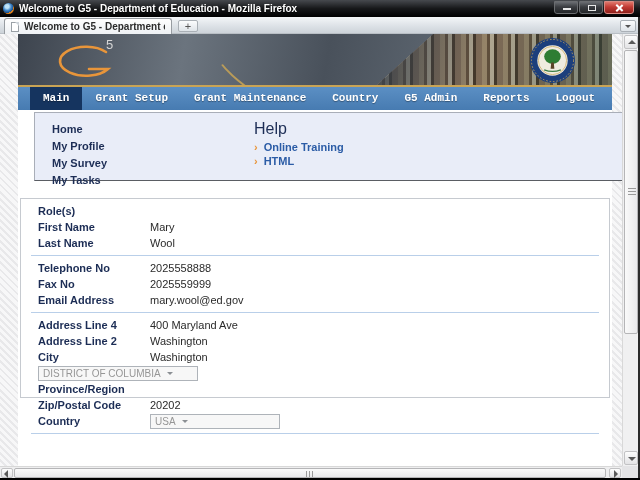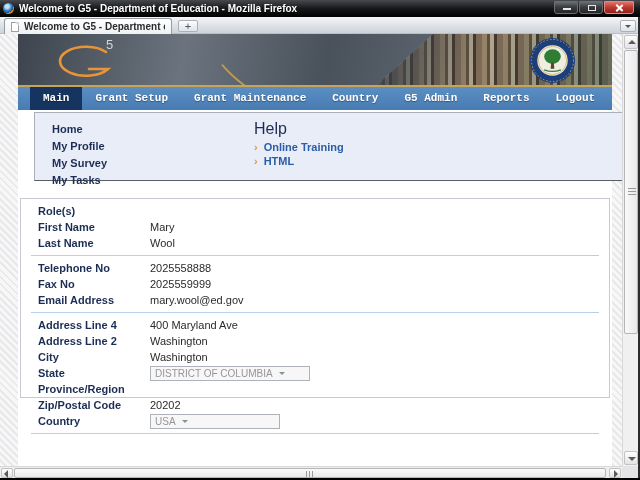--- a/index.html
+++ b/index.html
@@ -235,21 +235,20 @@
         </div>
         <div class="frow">
           <span class="flabel">Address Line 2</span>
           <span class="fvalue">Washington</span>
         </div>
         <div class="frow">
           <span class="flabel">City</span>
           <span class="fvalue">Washington</span>
         </div>
         <div class="frow">
-          <span class="flabel">State</span>
           <span class="fselect w-state">
             <span class="sel-text">DISTRICT OF COLUMBIA</span>
             <span class="sel-arrow"></span>
           </span>
         </div>
         <div class="frow">
           <span class="flabel">Province/Region</span>
           <span class="fvalue"></span>
         </div>
         <div class="frow">

